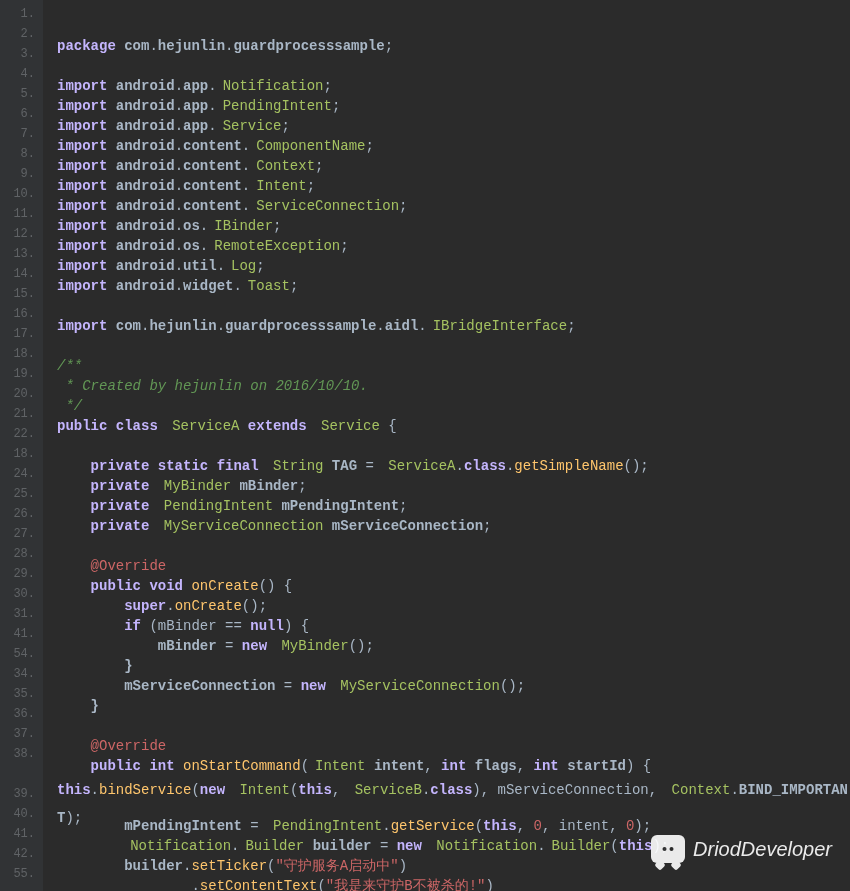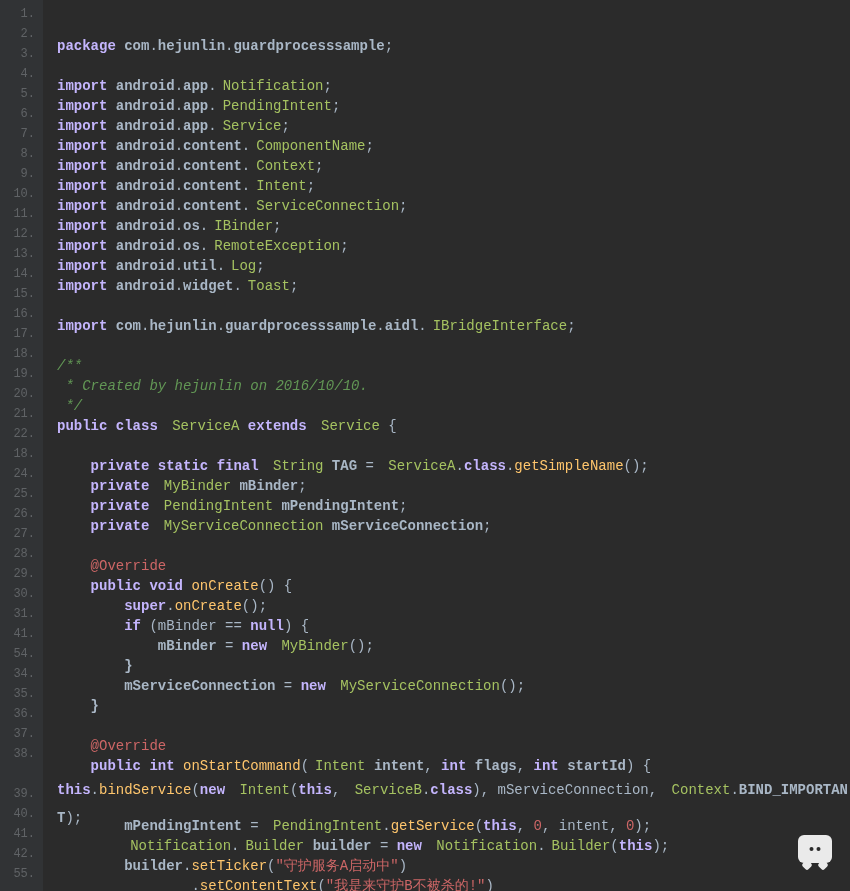--- a/index.html
+++ b/index.html
@@ -153,15 +153,16 @@
       <div class="ln">40</div>
       <div class="ln">41</div>
       <div class="ln">42</div>
       <div class="ln">55</div>
     </div>
   <div class="code" id="code">
     <div class="line"><span class="kw">package </span><span class="pkg">com</span><span class="op">.</span><span class="pkg">hejunlin</span><span class="op">.</span><span class="pkg">guardprocesssample</span><span class="op">;</span></div><div class="line"></div><div class="line"><span class="kw">import </span><span class="pkg">android</span><span class="op">.</span><span class="pkg">app</span><span class="op">.</span><span class="cls">Notification</span><span class="op">;</span></div><div class="line"><span class="kw">import </span><span class="pkg">android</span><span class="op">.</span><span class="pkg">app</span><span class="op">.</span><span class="cls">PendingIntent</span><span class="op">;</span></div><div class="line"><span class="kw">import </span><span class="pkg">android</span><span class="op">.</span><span class="pkg">app</span><span class="op">.</span><span class="cls">Service</span><span class="op">;</span></div><div class="line"><span class="kw">import </span><span class="pkg">android</span><span class="op">.</span><span class="pkg">content</span><span class="op">.</span><span class="cls">ComponentName</span><span class="op">;</span></div><div class="line"><span class="kw">import </span><span class="pkg">android</span><span class="op">.</span><span class="pkg">content</span><span class="op">.</span><span class="cls">Context</span><span class="op">;</span></div><div class="line"><span class="kw">import </span><span class="pkg">android</span><span class="op">.</span><span class="pkg">content</span><span class="op">.</span><span class="cls">Intent</span><span class="op">;</span></div><div class="line"><span class="kw">import </span><span class="pkg">android</span><span class="op">.</span><span class="pkg">content</span><span class="op">.</span><span class="cls">ServiceConnection</span><span class="op">;</span></div><div class="line"><span class="kw">import </span><span class="pkg">android</span><span class="op">.</span><span class="pkg">os</span><span class="op">.</span><span class="cls">IBinder</span><span class="op">;</span></div><div class="line"><span class="kw">import </span><span class="pkg">android</span><span class="op">.</span><span class="pkg">os</span><span class="op">.</span><span class="cls">RemoteException</span><span class="op">;</span></div><div class="line"><span class="kw">import </span><span class="pkg">android</span><span class="op">.</span><span class="pkg">util</span><span class="op">.</span><span class="cls">Log</span><span class="op">;</span></div><div class="line"><span class="kw">import </span><span class="pkg">android</span><span class="op">.</span><span class="pkg">widget</span><span class="op">.</span><span class="cls">Toast</span><span class="op">;</span></div><div class="line"></div><div class="line"><span class="kw">import </span><span class="pkg">com</span><span class="op">.</span><span class="pkg">hejunlin</span><span class="op">.</span><span class="pkg">guardprocesssample</span><span class="op">.</span><span class="pkg">aidl</span><span class="op">.</span><span class="cls">IBridgeInterface</span><span class="op">;</span></div><div class="line"></div><div class="line"><span class="jdoc">/**</span></div><div class="line"><span class="jdoc"> * Created by hejunlin on 2016/10/10.</span></div><div class="line"><span class="jdoc"> */</span></div><div class="line"><span class="kw">public class </span><span class="cls">ServiceA</span><span class="kw"> extends </span><span class="cls">Service</span><span class="op"> {</span></div><div class="line"></div><div class="line"><span class="pkg">    </span><span class="kw">private static final </span><span class="cls">String</span><span class="pkg"> TAG </span><span class="op">= </span><span class="cls">ServiceA</span><span class="op">.</span><span class="kw">class</span><span class="op">.</span><span class="fn">getSimpleName</span><span class="op">();</span></div><div class="line"><span class="pkg">    </span><span class="kw">private </span><span class="cls">MyBinder</span><span class="pkg"> mBinder</span><span class="op">;</span></div><div class="line"><span class="pkg">    </span><span class="kw">private </span><span class="cls">PendingIntent</span><span class="pkg"> mPendingIntent</span><span class="op">;</span></div><div class="line"><span class="pkg">    </span><span class="kw">private </span><span class="cls">MyServiceConnection</span><span class="pkg"> mServiceConnection</span><span class="op">;</span></div><div class="line"></div><div class="line"><span class="pkg">    </span><span class="annR">@Override</span></div><div class="line"><span class="pkg">    </span><span class="kw">public void </span><span class="fn">onCreate</span><span class="op">() {</span></div><div class="line"><span class="pkg">        </span><span class="kw">super</span><span class="op">.</span><span class="fn">onCreate</span><span class="op">();</span></div><div class="line"><span class="pkg">        </span><span class="kw">if </span><span class="op">(mBinder </span><span class="op">== </span><span class="kw">null</span><span class="op">) {</span></div><div class="line"><span class="pkg">            mBinder </span><span class="op">= </span><span class="kw">new </span><span class="cls">MyBinder</span><span class="op">();</span></div><div class="line"><span class="pkg">        }</span></div><div class="line"><span class="pkg">        mServiceConnection </span><span class="op">= </span><span class="kw">new </span><span class="cls">MyServiceConnection</span><span class="op">();</span></div><div class="line"><span class="pkg">    }</span></div><div class="line"></div><div class="line"><span class="pkg">    </span><span class="annR">@Override</span></div><div class="line"><span class="pkg">    </span><span class="kw">public int </span><span class="fn">onStartCommand</span><span class="op">(</span><span class="cls">Intent</span><span class="pkg"> intent</span><span class="op">, </span><span class="kw">int</span><span class="pkg"> flags</span><span class="op">, </span><span class="kw">int</span><span class="pkg"> startId</span><span class="op">) {</span></div><div class="line wrap"><span class="pkg">        </span><span class="kw">this</span><span class="op">.</span><span class="fn">bindService</span><span class="op">(</span><span class="kw">new </span><span class="cls">Intent</span><span class="op">(</span><span class="kw">this</span><span class="op">, </span><span class="cls">ServiceB</span><span class="op">.</span><span class="kw">class</span><span class="op">), mServiceConnection, </span><span class="cls">Context</span><span class="op">.</span><span class="pkg">BIND_IMPORTANT</span><span class="op">);</span></div><div class="line"><span class="pkg">        mPendingIntent </span><span class="op">= </span><span class="cls">PendingIntent</span><span class="op">.</span><span class="fn">getService</span><span class="op">(</span><span class="kw">this</span><span class="op">, </span><span class="num">0</span><span class="op">, intent, </span><span class="num">0</span><span class="op">);</span></div><div class="line"><span class="pkg">        </span><span class="cls">Notification</span><span class="op">.</span><span class="cls">Builder</span><span class="pkg"> builder </span><span class="op">= </span><span class="kw">new </span><span class="cls">Notification</span><span class="op">.</span><span class="cls">Builder</span><span class="op">(</span><span class="kw">this</span><span class="op">);</span></div><div class="line"><span class="pkg">        builder</span><span class="op">.</span><span class="fn">setTicker</span><span class="op">(</span><span class="str">"守护服务A启动中"</span><span class="op">)</span></div><div class="line"><span class="pkg">                </span><span class="op">.</span><span class="fn">setContentText</span><span class="op">(</span><span class="str">"我是来守护B不被杀的!"</span><span class="op">)</span></div><div class="watermark">
       <div class="bubble">
         <div class="dots"><span></span><span></span></div>
       </div>
+      <span>DriodDeveloper</span>
     </div>
   </div>
 </div>
 
 </body></html>

